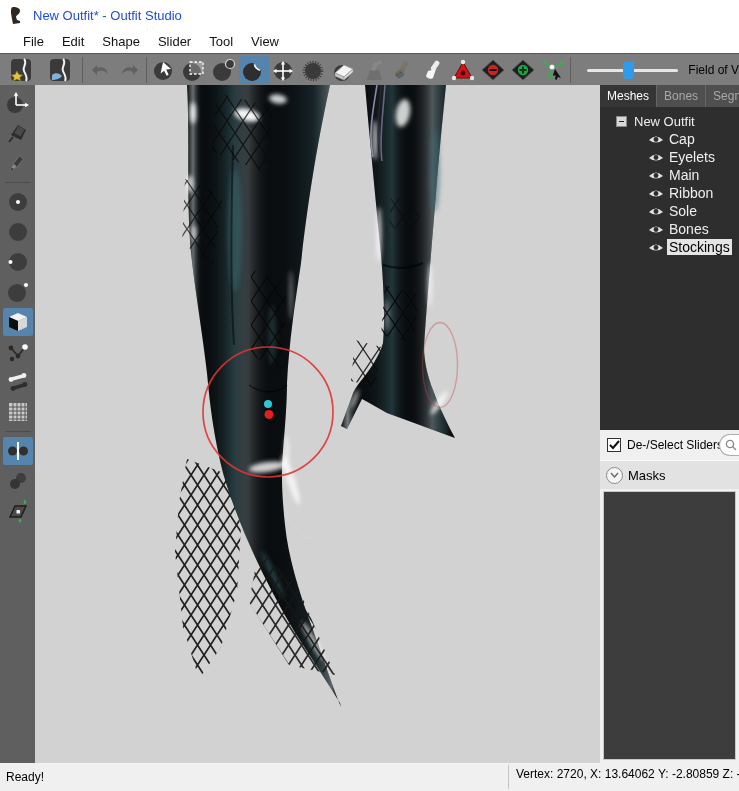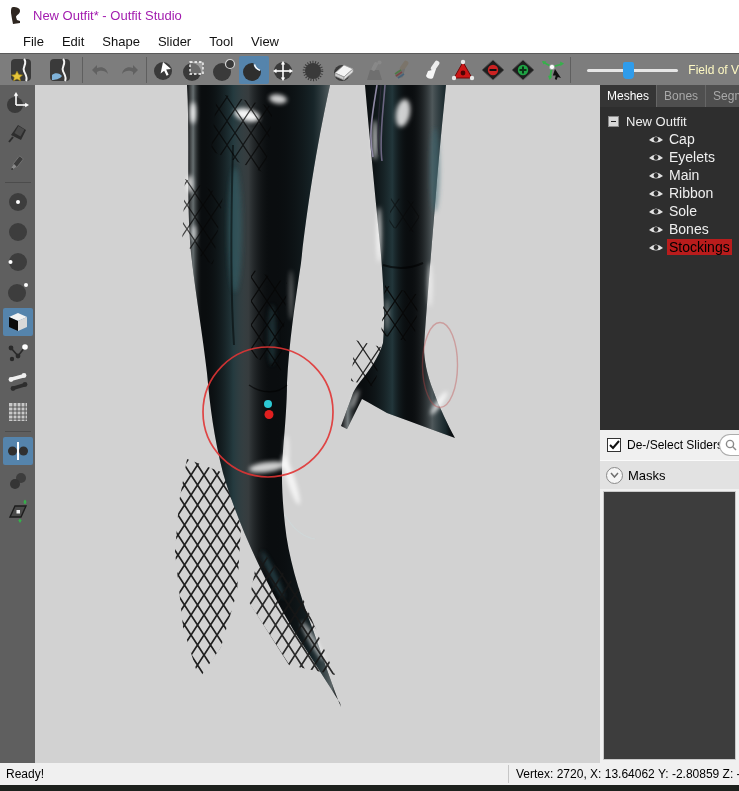--- a/index.html
+++ b/index.html
@@ -2,80 +2,80 @@
 <html><head>
 <meta charset="utf-8">
 <style>
   * { margin:0; padding:0; box-sizing:border-box; }
   html,body { width:739px; height:791px; overflow:hidden; }
   body { font-family:"Liberation Sans", sans-serif; background:#ffffff; position:relative; }
 
   
   .titlebar { height:30px; background:#ffffff; display:flex; align-items:center; padding-left:9px; }
   .titlebar .app-icon { width:15px; height:17px; margin-right:9px; }
-  .titlebar .title-text { font-size:13px; color:#a21caf; }
+  .titlebar .title-text { font-size:13px; color:#1d4ed8; }
 
   
   .menubar { height:23px; background:#ffffff; display:flex; align-items:center; padding-left:14px; }
   .menu-item { font-size:13px; color:#111; padding:3px 9px; cursor:default; }
 
   
   .toolbar { height:32px; background:#7d7d7d; border-top:1px solid #5a5a5a; display:flex; align-items:center; padding-left:2px; }
   .tb-btn { width:30px; height:28px; display:flex; align-items:center; justify-content:center; border-radius:2px; }
   .tb-btn.wide { width:39px; }
   .tb-btn.active { background:#5584ac; }
   .tb-btn.disabled { opacity:.9; }
   .tb-sep { width:1px; height:26px; background:#9b9b9b; border-left:1px solid #5f5f5f; margin:0 2px; }
   .fov-slider { display:flex; align-items:center; margin-left:14px; position:relative; width:92px; height:28px; }
   .fov-track { position:absolute; left:0; right:0; top:13px; height:3px; background:#e6e6e6; border-radius:2px; }
   .fov-handle { position:absolute; left:36px; top:6px; width:11px; height:17px; background:#2f9ceb; border-radius:2px 2px 4px 4px; }
-  .fov-label { color:#fef9c3; font-size:12px; margin-left:10px; white-space:nowrap; }
+  .fov-label { color:#000000; font-size:12px; margin-left:10px; white-space:nowrap; }
 
   
   .main { height:678px; display:flex; }
 
   
   .left-toolbar { width:35px; background:#5f5f5f; display:flex; flex-direction:column; align-items:center; padding-top:4px; }
   .lt-btn { width:30px; height:28px; margin-bottom:2px; display:flex; align-items:center; justify-content:center; border-radius:2px; }
   .lt-btn.active { background:#5584ac; }
   .lt-sep { width:26px; height:1px; background:#8a8a8a; border-bottom:1px solid #4c4c4c; margin:3px 0 5px 0; }
 
   
   .viewport { width:565px; height:678px; background:#d2d2d2; position:relative; }
   .viewport svg { display:block; }
 
   
   .right-panel { width:139px; background:#2e2e2e; display:flex; flex-direction:column; overflow:hidden; }
   .mesh-tabs { height:22px; background:#4f4f4f; display:flex; overflow:hidden; flex:none; }
   .mesh-tab { font-size:12px; color:#a9a9a9; padding:4px 7px 3px 7px; border-right:1px solid #666; white-space:nowrap; }
   .mesh-tab.active { background:#353535; color:#ffffff; }
   .mesh-tree { height:323px; background:#2e2e2e; padding-top:5px; flex:none; overflow:hidden; }
-  .tree-root-row { display:flex; align-items:center; height:18px; padding-left:8px; }
+  .tree-root-row { display:flex; align-items:center; height:18px; padding-left:16px; }
   .collapse-box { width:11px; height:11px; background:#d8d8d8; border:1px solid #8a8a8a; position:relative; margin-right:7px; flex:none; }
   .collapse-box::after { content:""; position:absolute; left:2px; right:2px; top:4px; height:1px; background:#222; }
   .tree-root-label { color:#efefef; font-size:13px; }
   .tree-row { display:flex; align-items:center; height:18px; padding-left:48px; }
   .eye-icon { width:16px; height:12px; margin-right:3px; flex:none; }
   .tree-label { color:#efefef; font-size:14px; padding:0 2px; white-space:nowrap; }
-  .tree-row.selected .tree-label { background:#b91c1c; color:#000; }
+  .tree-row.selected .tree-label { background:#e5e5e5; color:#000; }
 
   .sliders-bar { height:30px; background:#f0f0f0; display:flex; align-items:center; padding-left:7px; position:relative; flex:none; }
   .checkbox { width:14px; height:14px; background:#ffffff; border:1px solid #333; margin-right:6px; display:flex; align-items:center; justify-content:center; flex:none; }
   .checkbox svg { display:block; }
   .sliders-label { font-size:12px; color:#000; white-space:nowrap; }
   .search-stub { position:absolute; right:0; top:4px; width:20px; height:22px; background:#ffffff; border:1px solid #adadad; border-right:none; border-radius:11px 0 0 11px; display:flex; align-items:center; padding-left:5px; }
 
   .masks-header { height:29px; background:#e2e2e2; border-top:1px solid #fbfbfb; display:flex; align-items:center; padding-left:6px; flex:none; }
   .masks-chevron { width:17px; height:17px; border:1px solid #8a8a8a; border-radius:50%; display:flex; align-items:center; justify-content:center; margin-right:5px; background:#f5f5f5; }
   .masks-label { font-size:13px; color:#000; }
   .masks-body { flex:1; background:#f0f0f0; padding:2px 3px 3px 3px; }
   .masks-body .inner { width:100%; height:100%; background:#3d3d3d; border:1px solid #c9c9c9; }
 
   
-  .statusbar { height:22px; background:#f0f0f0; position:relative; display:flex; align-items:center; }
+  .statusbar { height:28px; background:#f0f0f0; position:relative; display:flex; align-items:center; }
   .status-left { font-size:12px; color:#000; padding-left:6px; }
   .status-div { position:absolute; left:508px; top:2px; bottom:2px; width:1px; background:#c6c6c6; }
   .status-right { position:absolute; left:516px; top:4px; font-size:12px; color:#000; white-space:nowrap; }
   .bottom-strip { height:6px; background:#1d211d; }
 </style>
 </head>
 <body>
 
 <div class="titlebar">
   <svg class="app-icon" viewBox="0 0 15 17">

